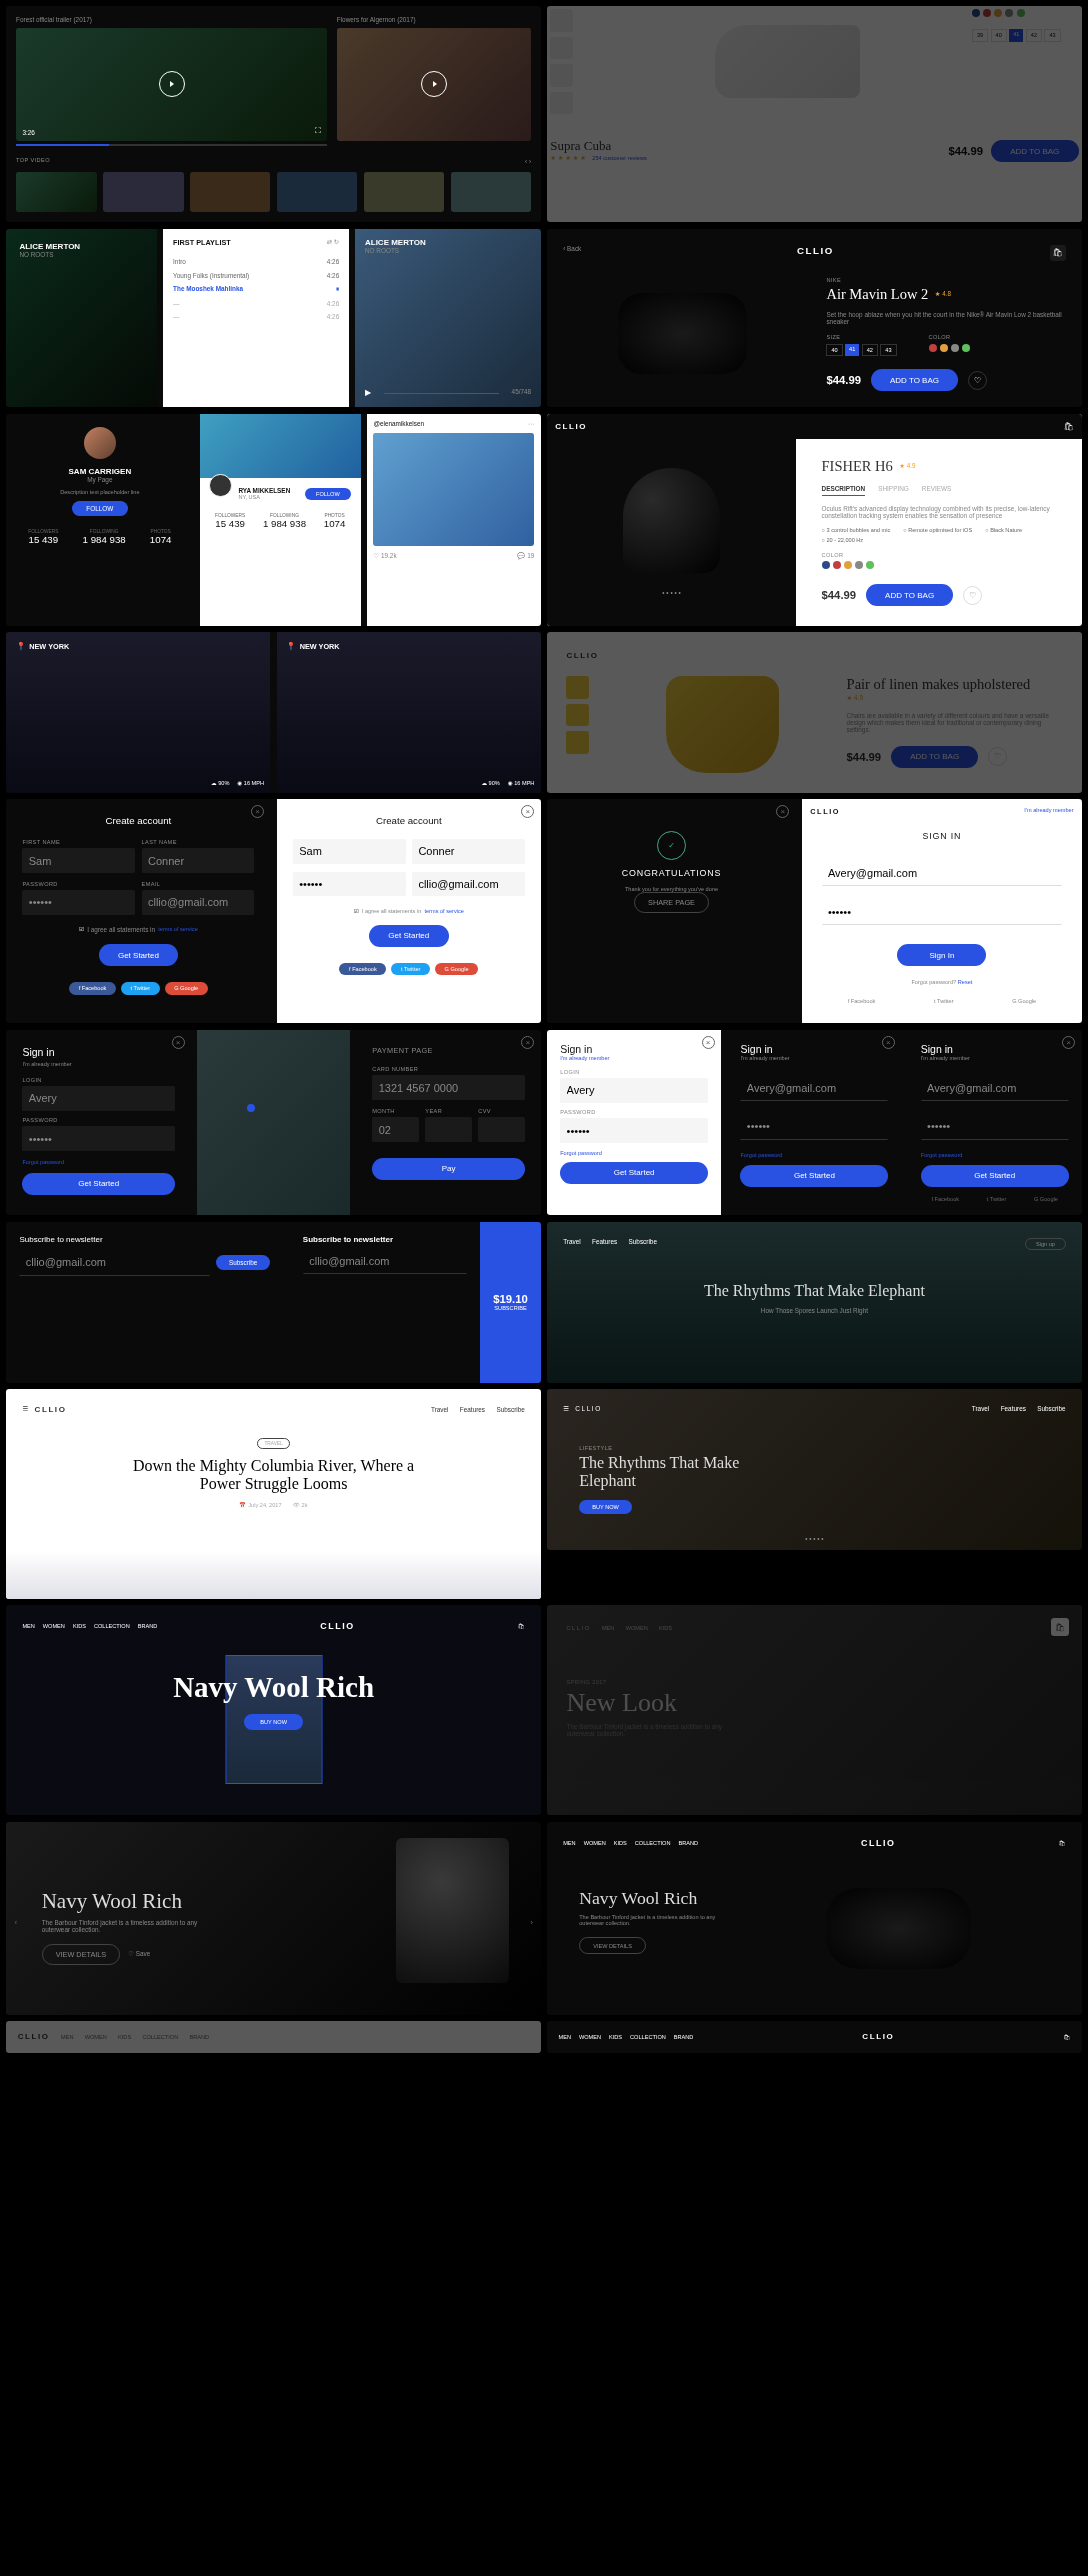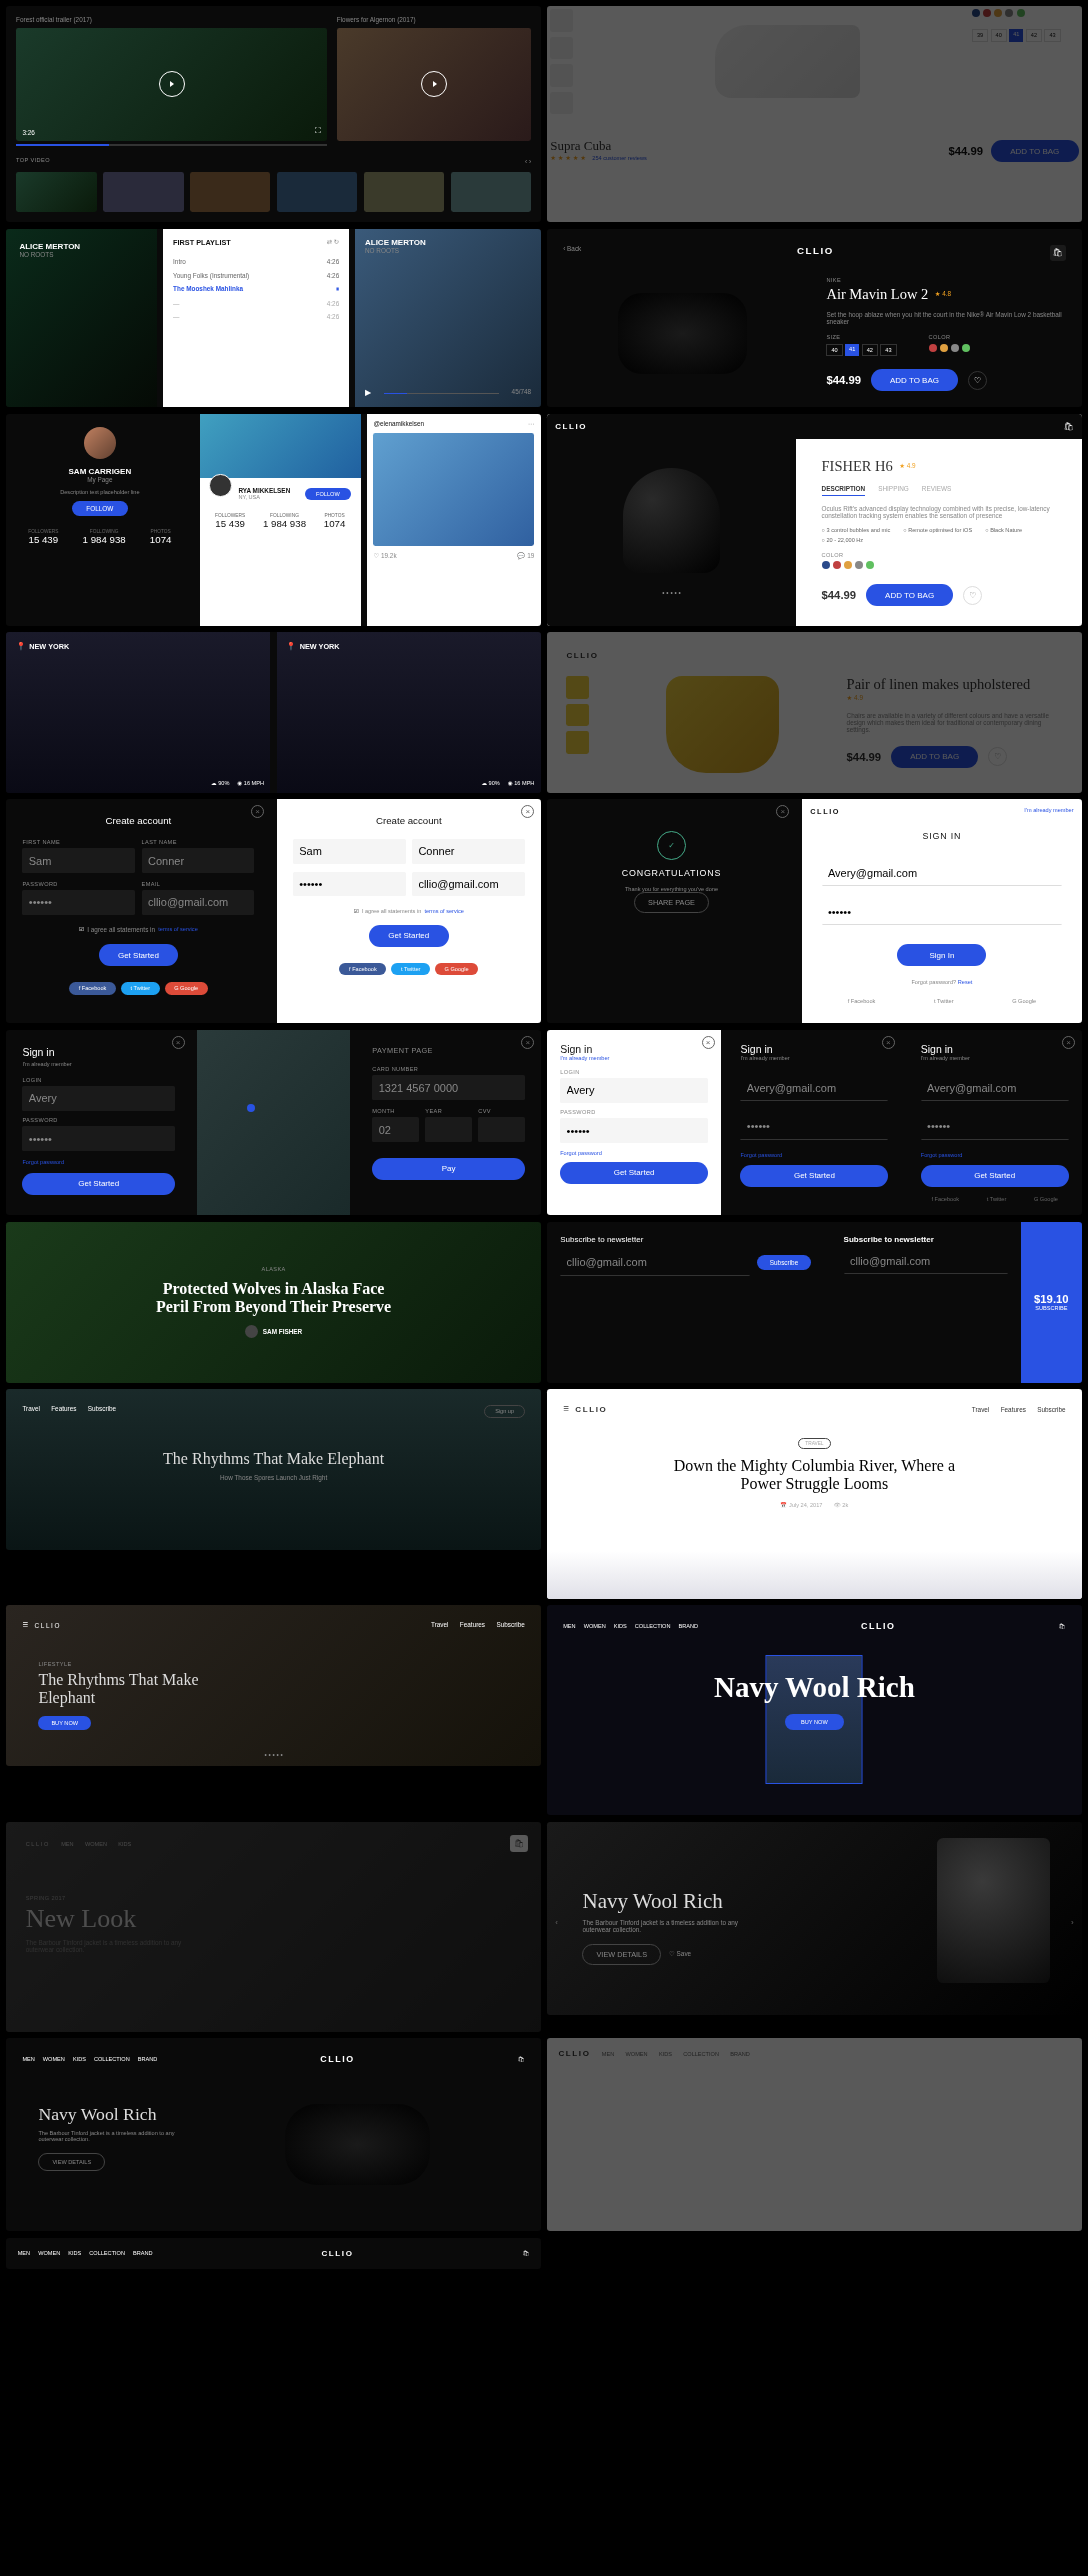--- a/index.html
+++ b/index.html
@@ -484,30 +484,20 @@
     <div style="font-size:5.6px;color:#2952e3;margin:6.4px 0">Forgot password</div>
     <button class="btn-primary" style="width:100%">Get Started</button>
     <div class="row" style="justify-content:space-around;margin-top:9.7px;font-size:5.6px;color:#666">
       <span>f Facebook</span>
       <span>t Twitter</span>
       <span>G Google</span>
     </div>
   </div>
 </div>
 
-<div class="card" style="grid-column:1;background:linear-gradient(135deg,#1a3a1a,#0a1a0a);height:161px;display:flex;align-items:center;justify-content:center;text-align:center;padding:24px">
-  <div>
-    <div class="label">ALASKA</div>
-    <div class="serif" style="font-size:16px;font-weight:600;margin:8px 0;max-width:258px">Protected Wolves in Alaska Face Peril From Beyond Their Preserve</div>
-    <div class="row" style="justify-content:center;align-items:center;gap:4.8px;margin-top:9.7px">
-      <div class="avatar" style="width:13px;height:13px"></div>
-      <span style="font-size:6.4px;font-weight:600">SAM FISHER</span>
-    </div>
-  </div>
-</div>
 
 <div class="card" style="display:flex;gap:6.4px">
   <div style="flex:1;padding:13px">
     <div style="font-size:8px;margin-bottom:6.4px">Subscribe to newsletter</div>
     <div class="row" style="align-items:center">
       <input class="dark-input" style="flex: 1 1 0%; background: transparent; border-bottom: 0.8px solid rgb(51, 51, 51);" value="cllio@gmail.com">
       <button class="btn-primary" style="font-size:6.4px;padding:4px 13px">Subscribe</button>
     </div>
   </div>
   <div style="flex:1;display:flex">

